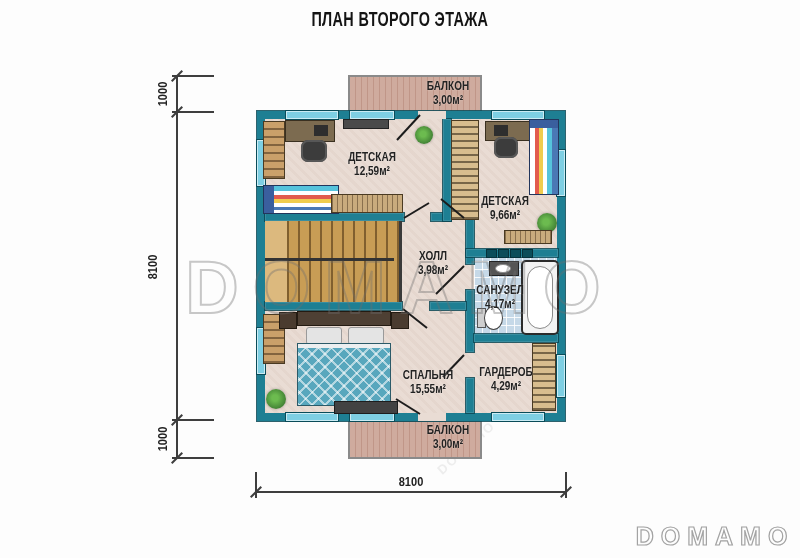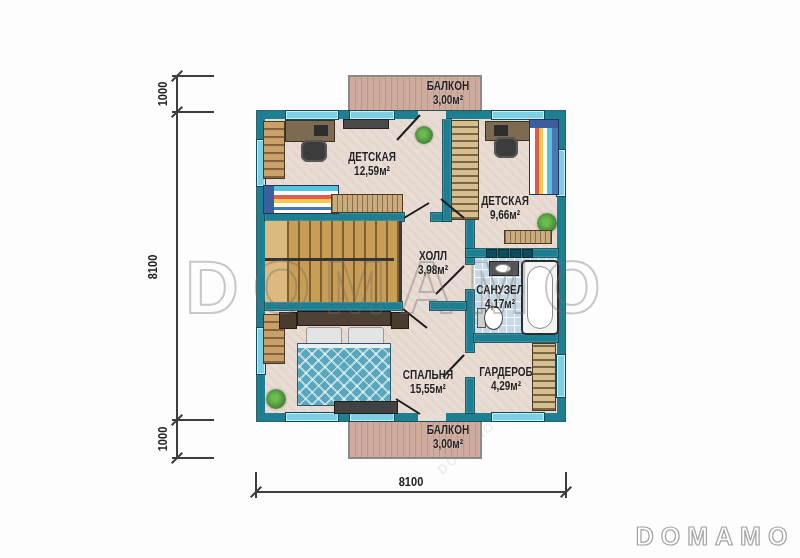--- a/index.html
+++ b/index.html
@@ -92,20 +92,23 @@
 
   
   .dline{background:#3e3e3e;}
   .tick{width:15px;height:2px;background:#3e3e3e;transform:translate(-50%,-50%) rotate(-45deg);}
 </style>
 </head>
 <body>
 
 <div id="stage">
 
+  <div class="abs" id="title">
+    <span>ПЛАН ВТОРОГО ЭТАЖА</span>
+  </div>
 
   <div class="abs wm-small" style="left:355px;top:95px;">DOMAMO</div>
   <div class="abs wm-small" style="left:275px;top:205px;">DOMAMO</div>
   <div class="abs wm-small" style="left:500px;top:225px;">DOMAMO</div>
   <div class="abs wm-small" style="left:320px;top:385px;">DOMAMO</div>
   <div class="abs wm-small" style="left:430px;top:440px;">DOMAMO</div>
 
   <div class="abs balcony" style="left:348px;top:75px;width:134px;height:38px;"></div>
   <div class="abs balcony" style="left:348px;top:420px;width:134px;height:39px;"></div>
 

